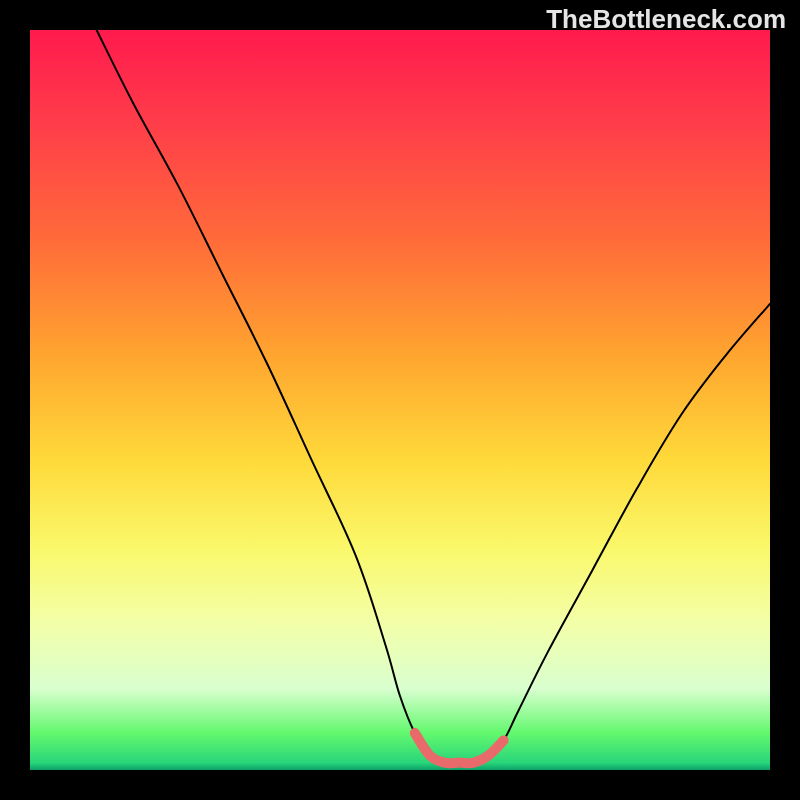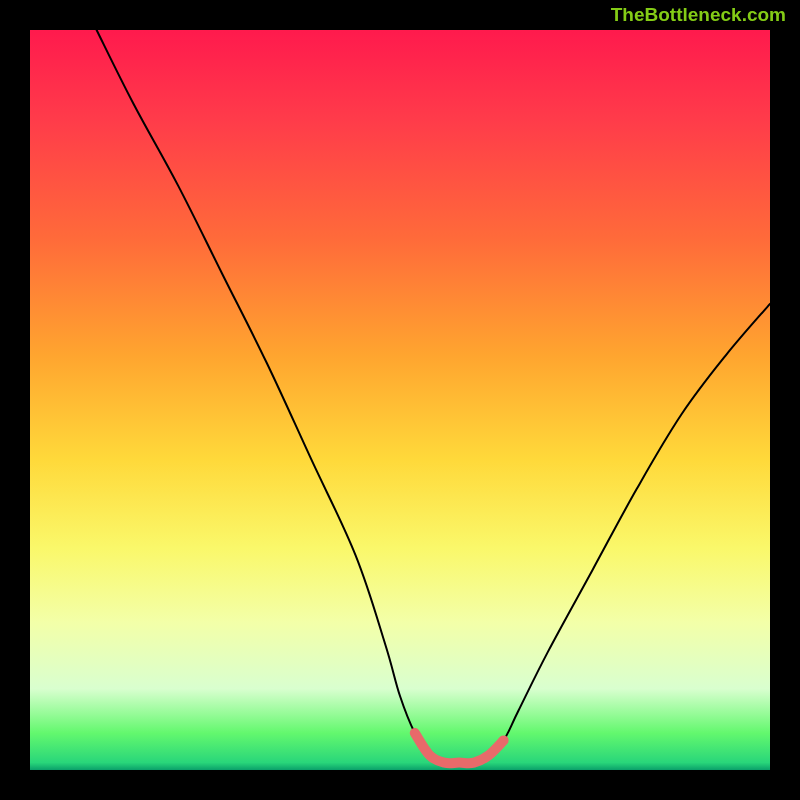--- a/index.html
+++ b/index.html
@@ -6,22 +6,22 @@
   html, body { width: 800px; height: 800px; overflow: hidden; }
   body {
     background: #000;
     font-family: Arial, Helvetica, sans-serif;
     position: relative;
   }
   .watermark {
     position: absolute;
     top: 4px;
     right: 14px;
-    color: #84cc16;
-    font-size: 19px;
+    color: #e5e5e5;
+    font-size: 26px;
     font-weight: bold;
     z-index: 10;
   }
   .chart-wrap {
     position: absolute;
     left: 0; top: 0;
     width: 800px; height: 800px;
   }
   .plot-bg {
     position: absolute;

